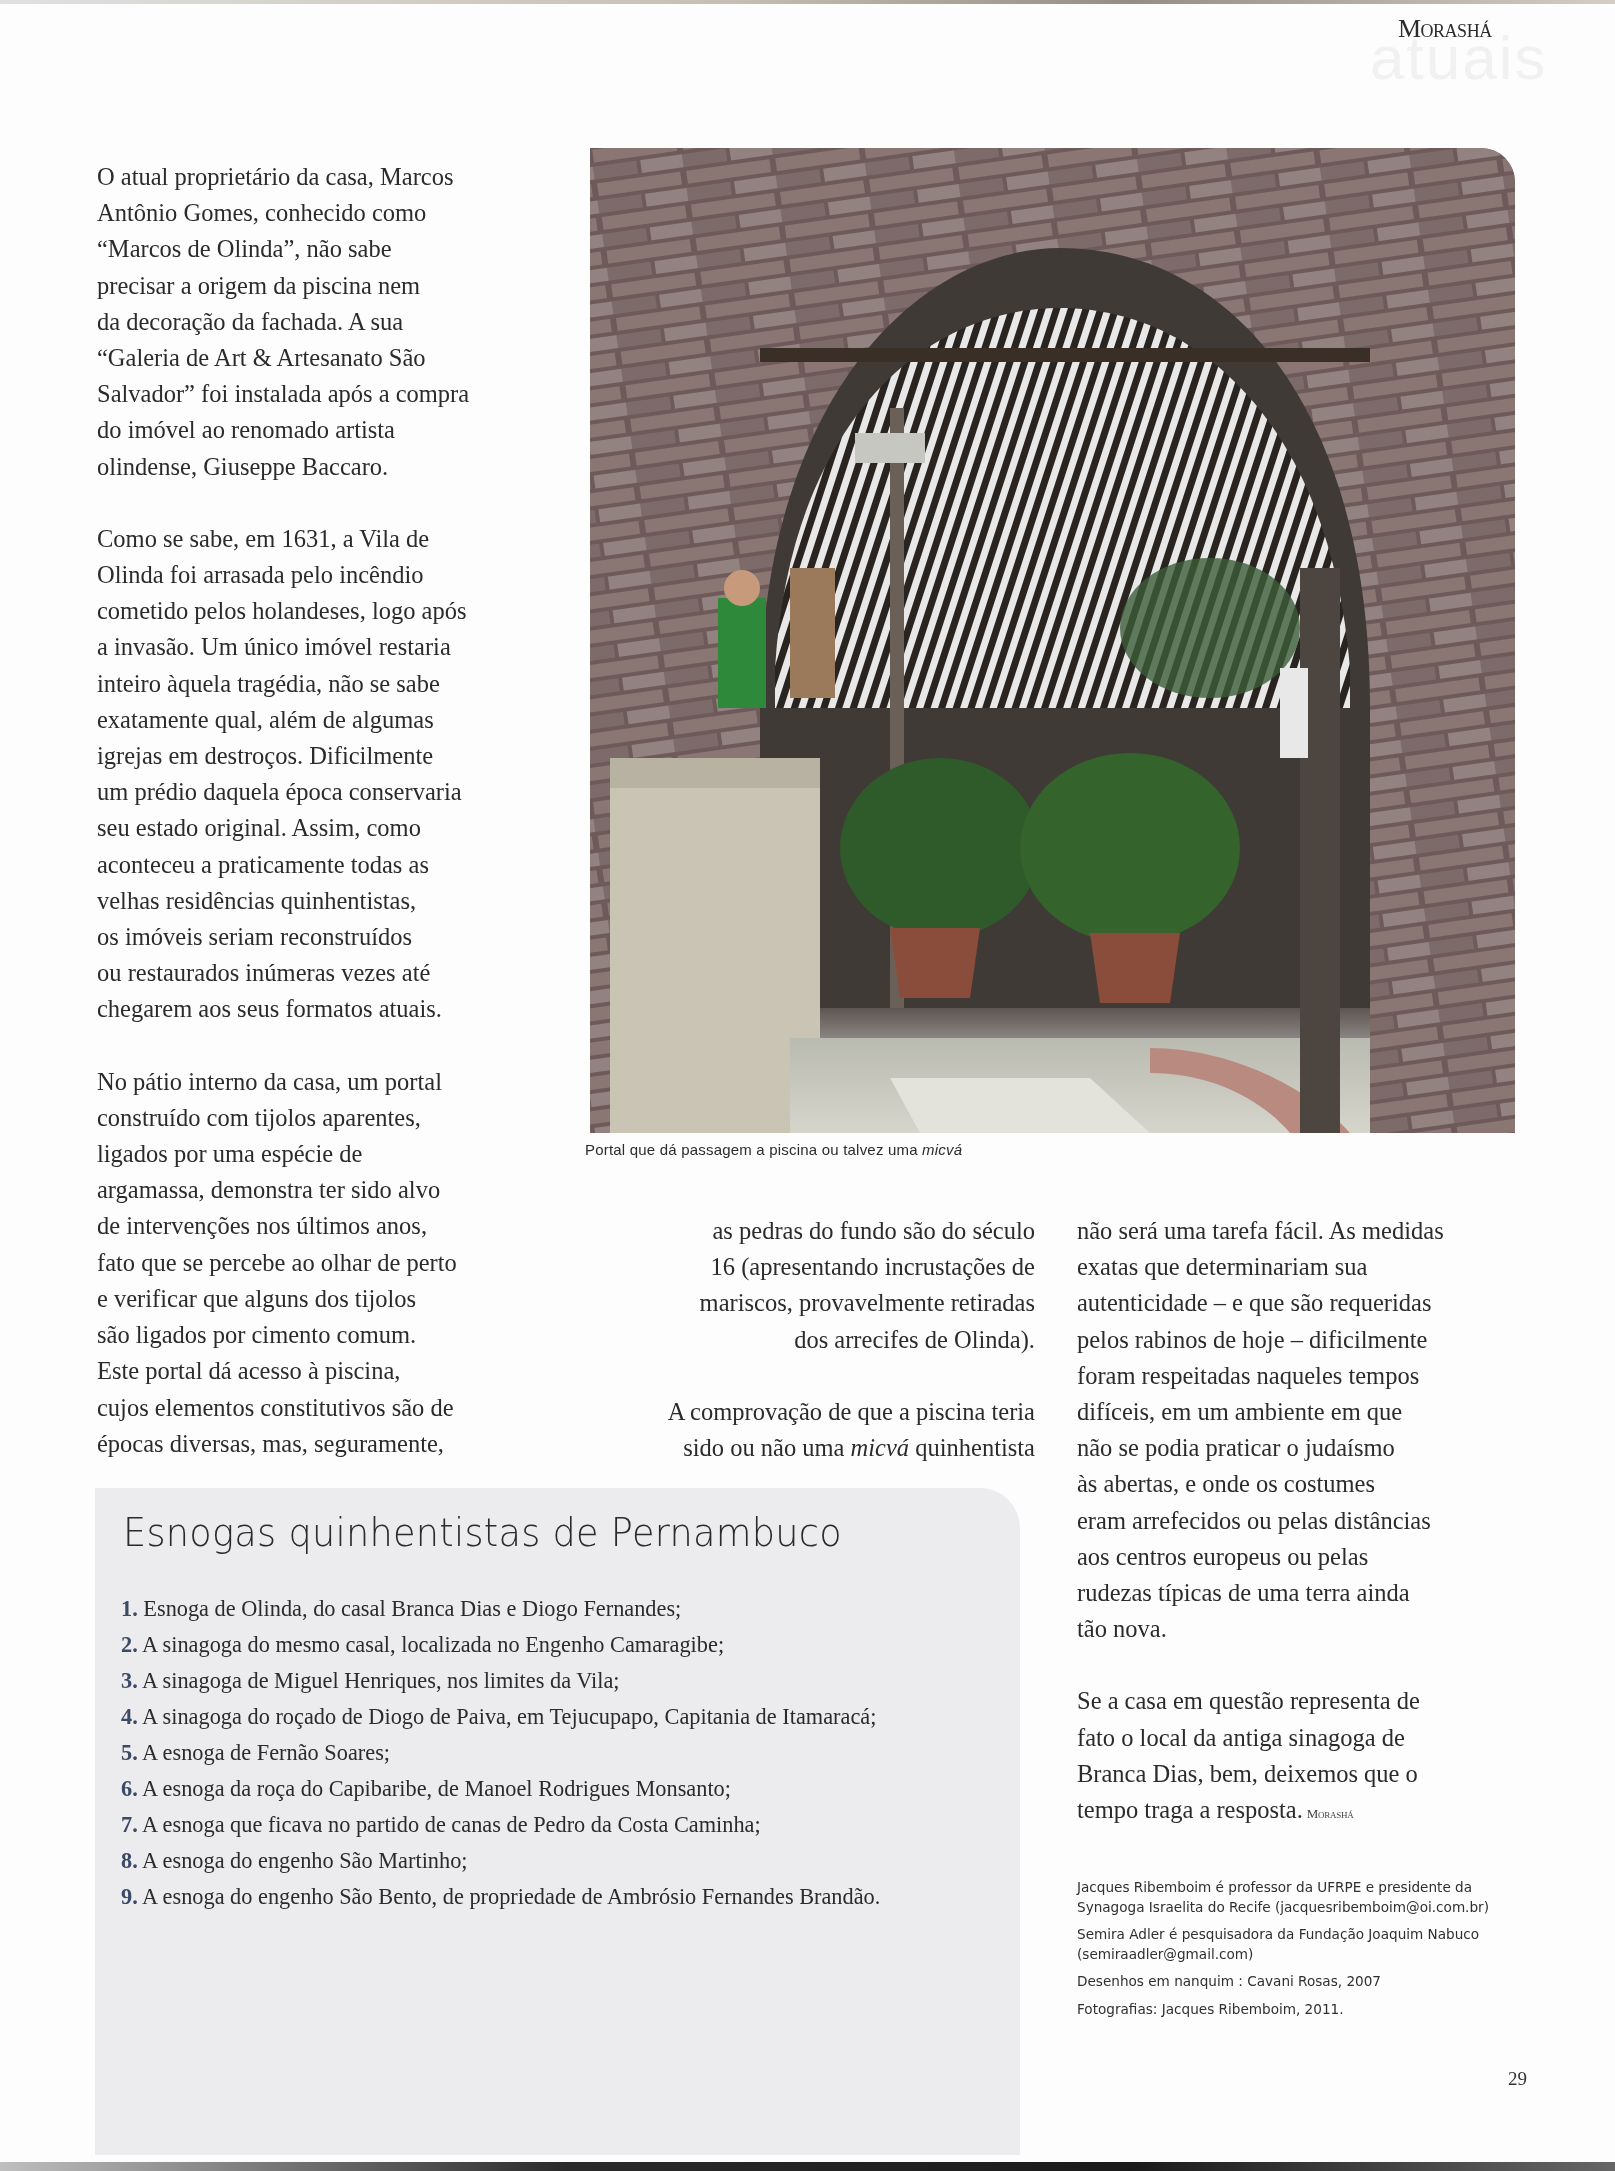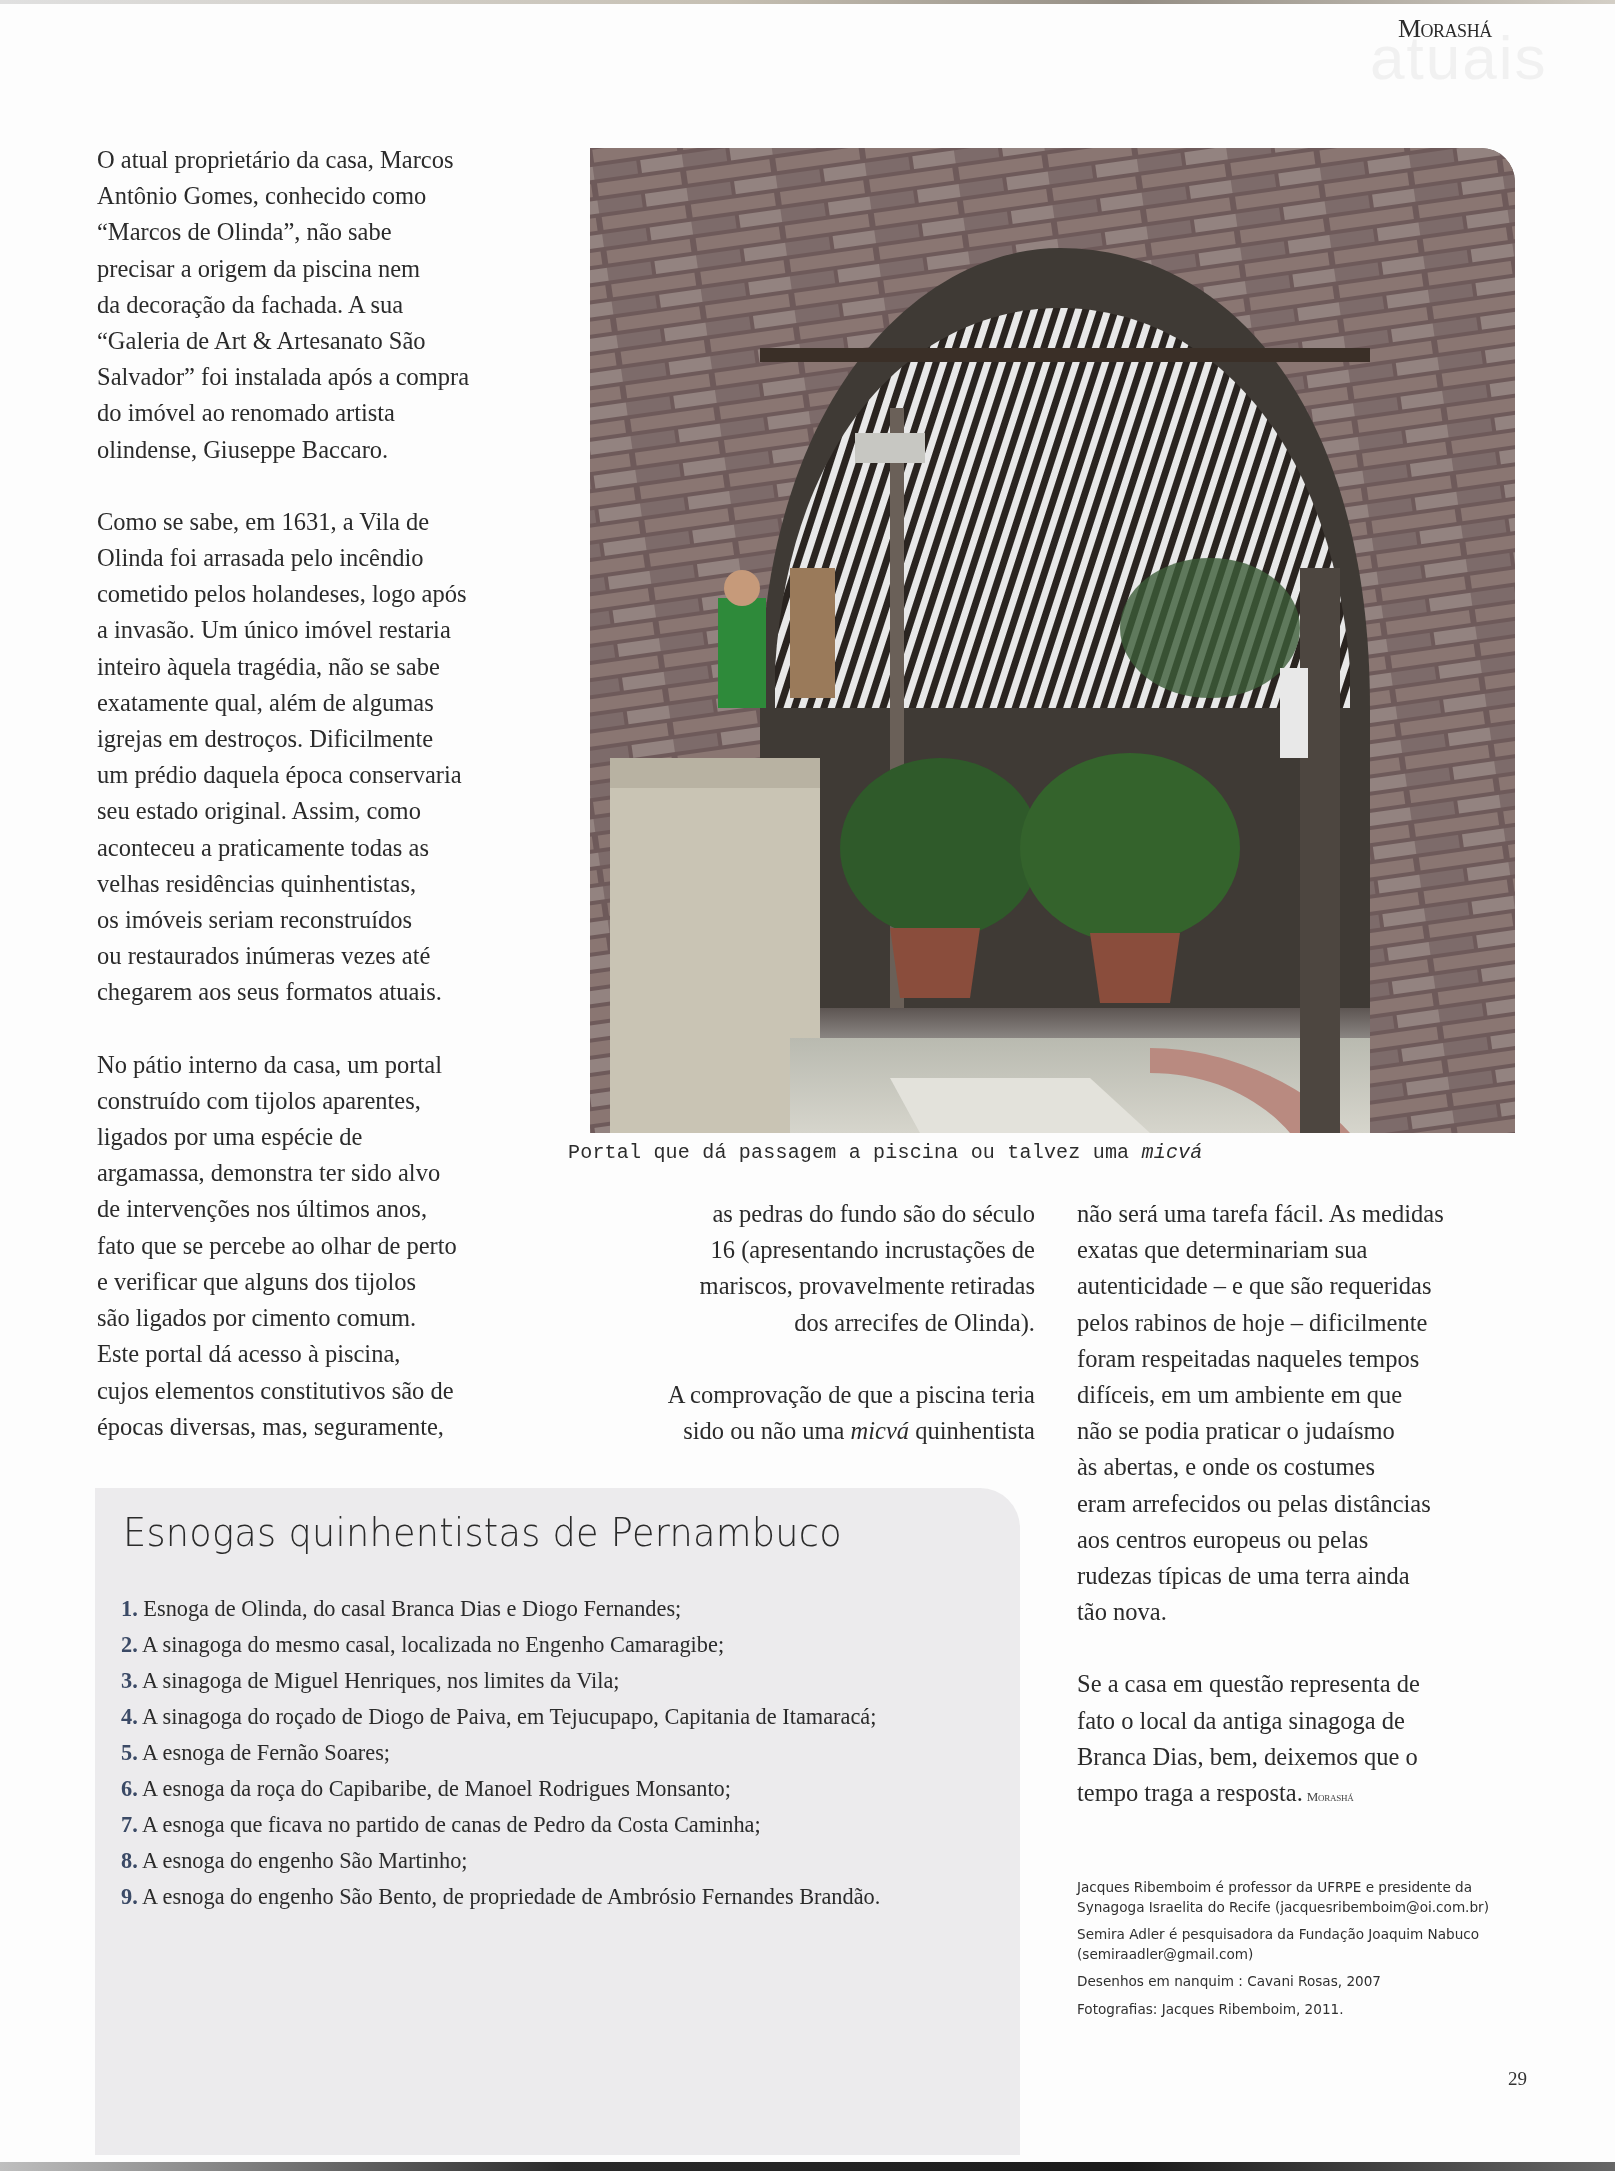--- a/index.html
+++ b/index.html
@@ -7,35 +7,35 @@
   body { position: relative; font-family: "Liberation Serif", "DejaVu Serif", serif; color: #2a2a2a; }
 
   .topline { position: absolute; left: 0; top: 0; width: 1615px; height: 4px;
     background: linear-gradient(90deg, #d9d9d9 0%, #b8b0a0 45%, #7a7266 70%, #c9c3b8 100%); opacity: .8; }
 
   .logo { position: absolute; left: 1398px; top: 14px; font-family: "Liberation Serif", serif;
     font-size: 26px; letter-spacing: -0.5px; color: #2c2c2c; font-variant: small-caps; }
   .ghost-brasil { position: absolute; left: 1370px; top: 22px; font-family: "Liberation Sans", sans-serif;
     font-size: 62px; color: #f1f1f1; letter-spacing: 2px; z-index: 0; }
 
-  .col { position: absolute; font-size: 24.5px; line-height: 36.2px; color: #2b2b2b; z-index: 2; }
+  .col { position: absolute; font-size: 24.5px; line-height: 36.2px; color: #2b2b2b; z-index: 2; margin-top: 17px; }
   .col p { margin-bottom: 36px; white-space: pre-line; }
   .col p:last-child { margin-bottom: 0; }
   .col-left { left: 97px; top: 142px; width: 470px; }
   .col-mid { left: 585px; top: 1196px; width: 450px; text-align: right; }
   .col-right { left: 1077px; top: 1196px; width: 460px; }
   em { font-style: italic; }
 
   .photo { position: absolute; left: 590px; top: 148px; width: 925px; height: 985px;
     border-top-right-radius: 34px; overflow: hidden; z-index: 2;
     background: #6c5a58; }
   .photo svg { width: 100%; height: 100%; display: block; }
 
-  .caption { position: absolute; left: 568px; top: 1141px; font-family: Liberation Mono, monospace;
-    font-size: 20px; color: #2c2c2c; letter-spacing: 0.2px; z-index: 2; }
+  .caption { position: absolute; left: 585px; top: 1141px; font-family: Liberation Sans, sans-serif;
+    font-size: 15px; color: #2c2c2c; letter-spacing: 0.2px; z-index: 2; }
 
   .sidebar { position: absolute; left: 95px; top: 1488px; width: 925px; height: 667px;
     background: #ecebed; border-top-right-radius: 40px; z-index: 1; }
   .sidebar-title { position: absolute; left: 28px; top: 22px; font-family: "DejaVu Sans", sans-serif;
     font-weight: 300; font-size: 39px; color: #2b2b2b; letter-spacing: 0.3px; transform: scaleX(.94); transform-origin: left; }
   .sidebar ol { list-style: none; position: absolute; left: 26px; top: 106px; width: 880px; }
   .sidebar li { font-size: 24px; line-height: 29px; margin-bottom: 7px; padding-left: 24px; text-indent: -24px;
     color: #2b2b2b; transform: scaleX(.93); transform-origin: left; white-space: nowrap; }
   .sidebar li.wrap { white-space: normal; width: 940px; }
   .sidebar li .num { color: #3b4a66; font-weight: bold; }

